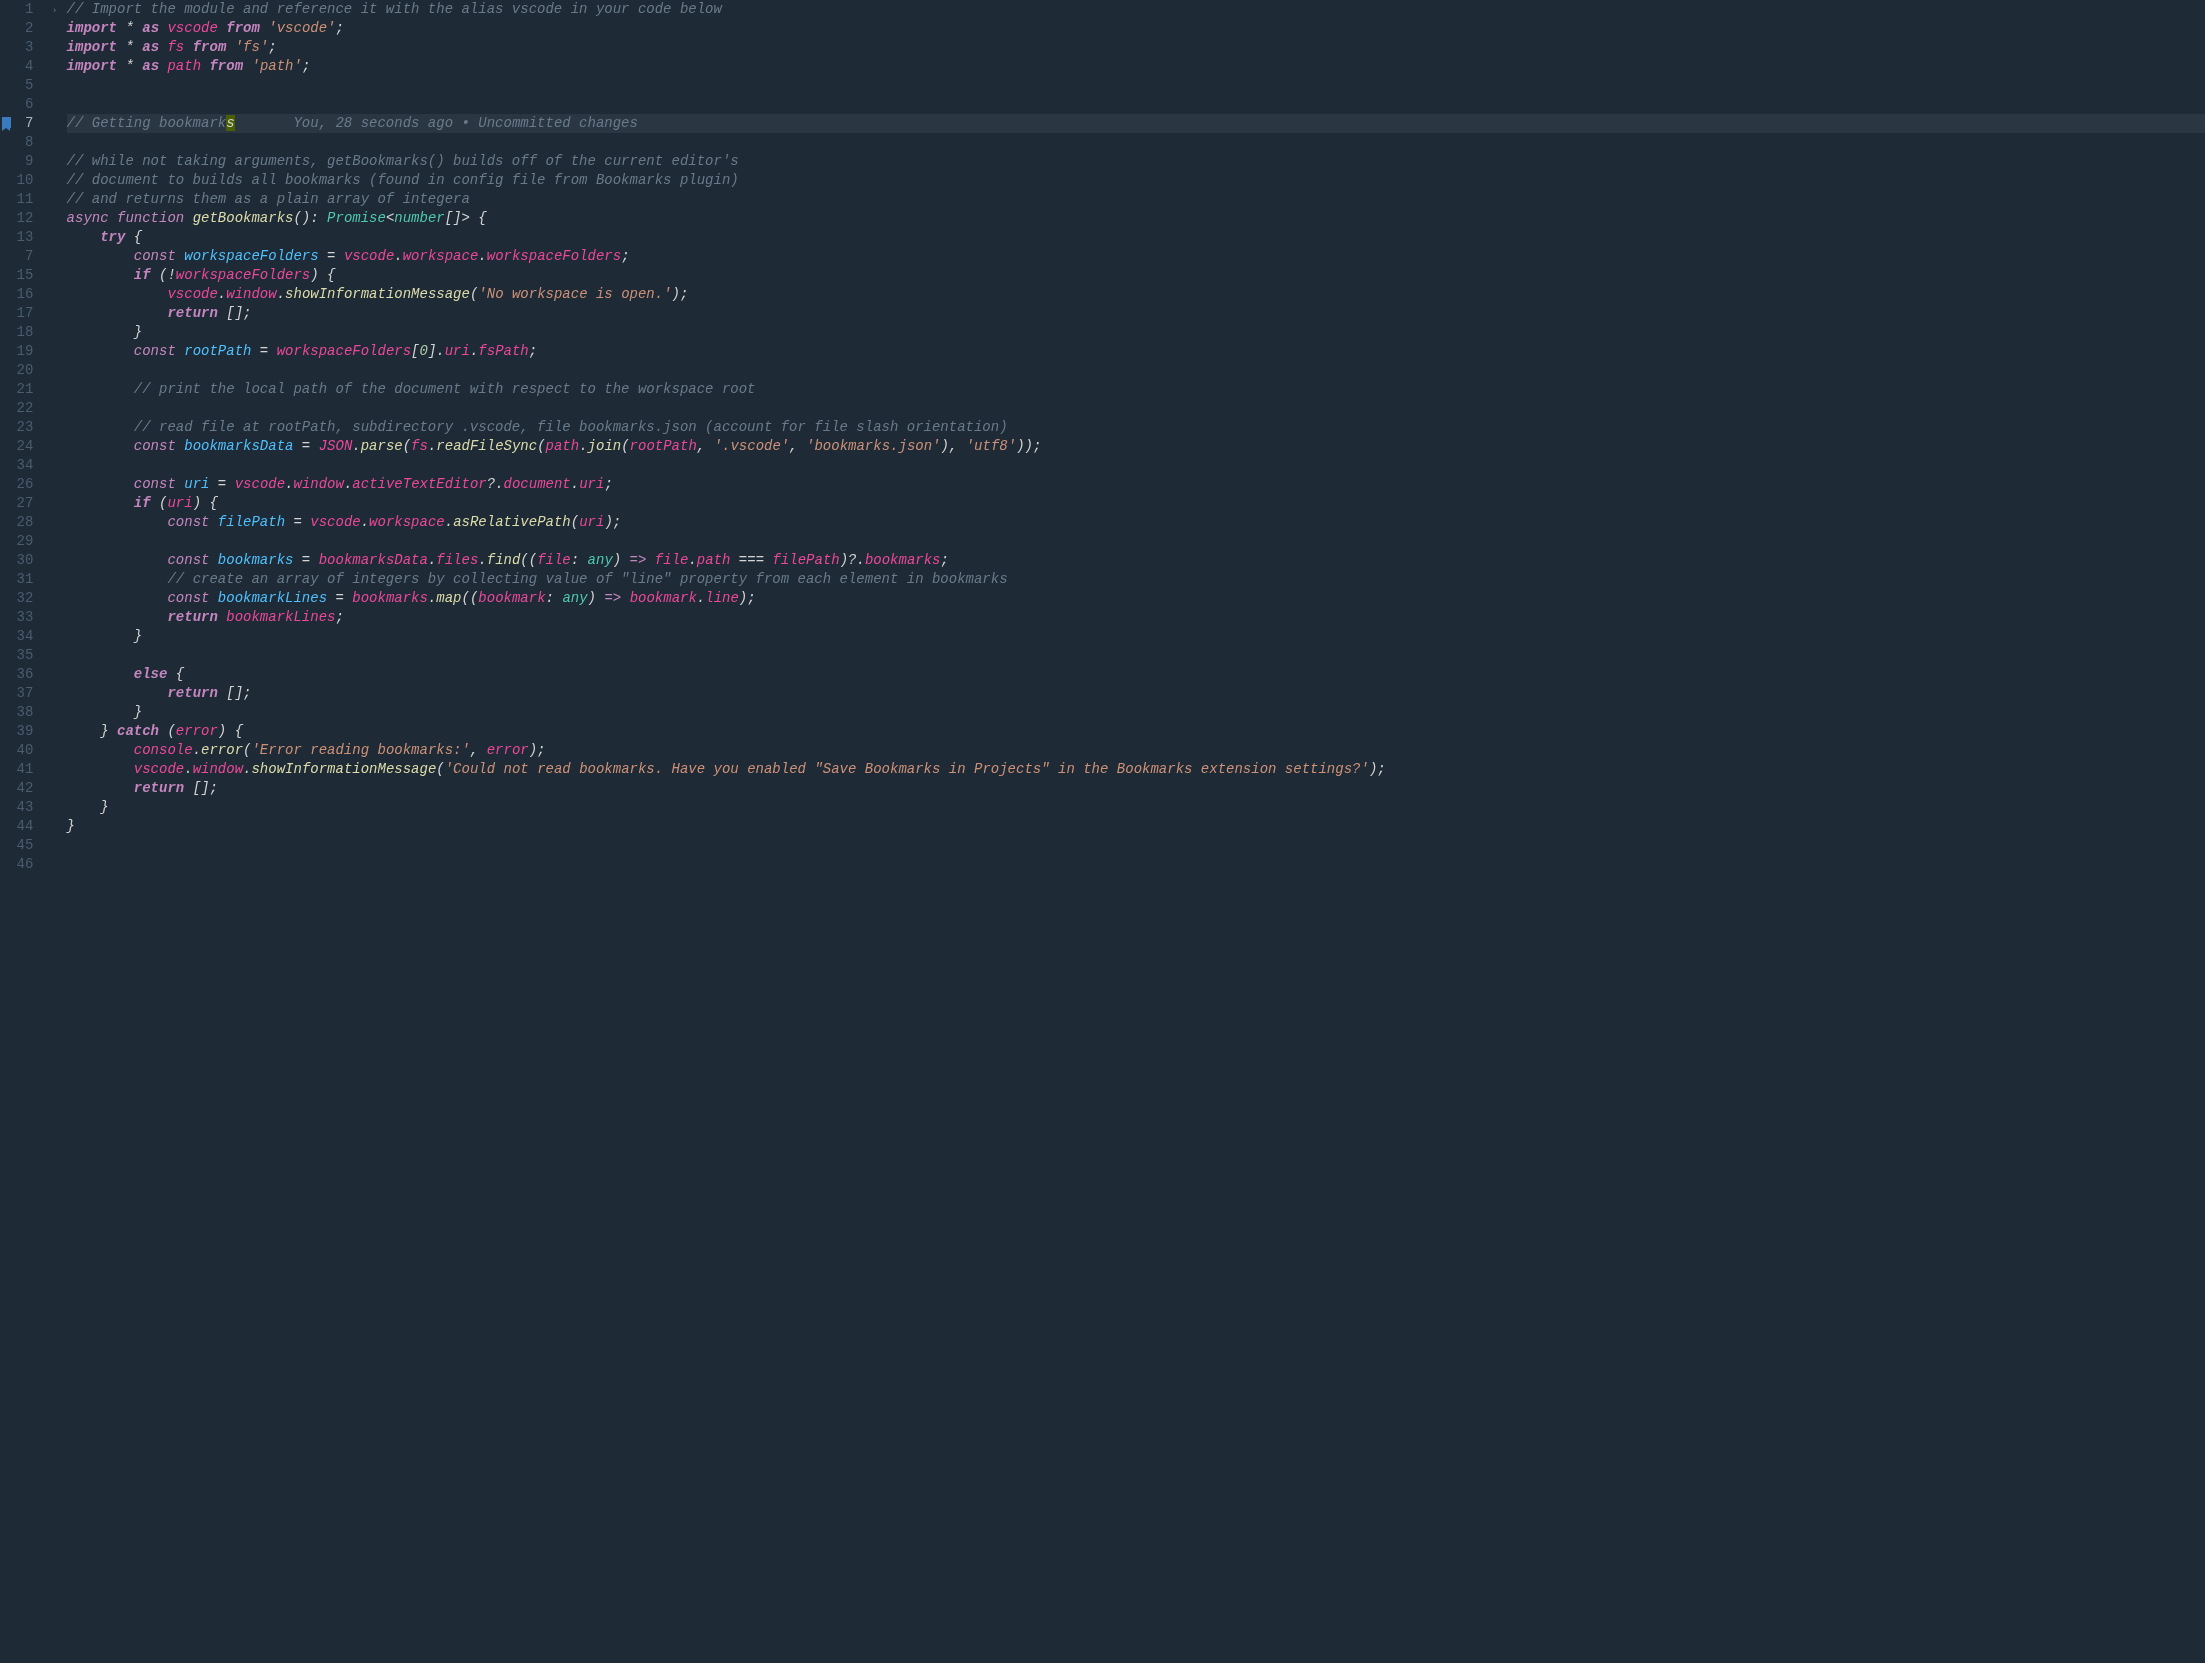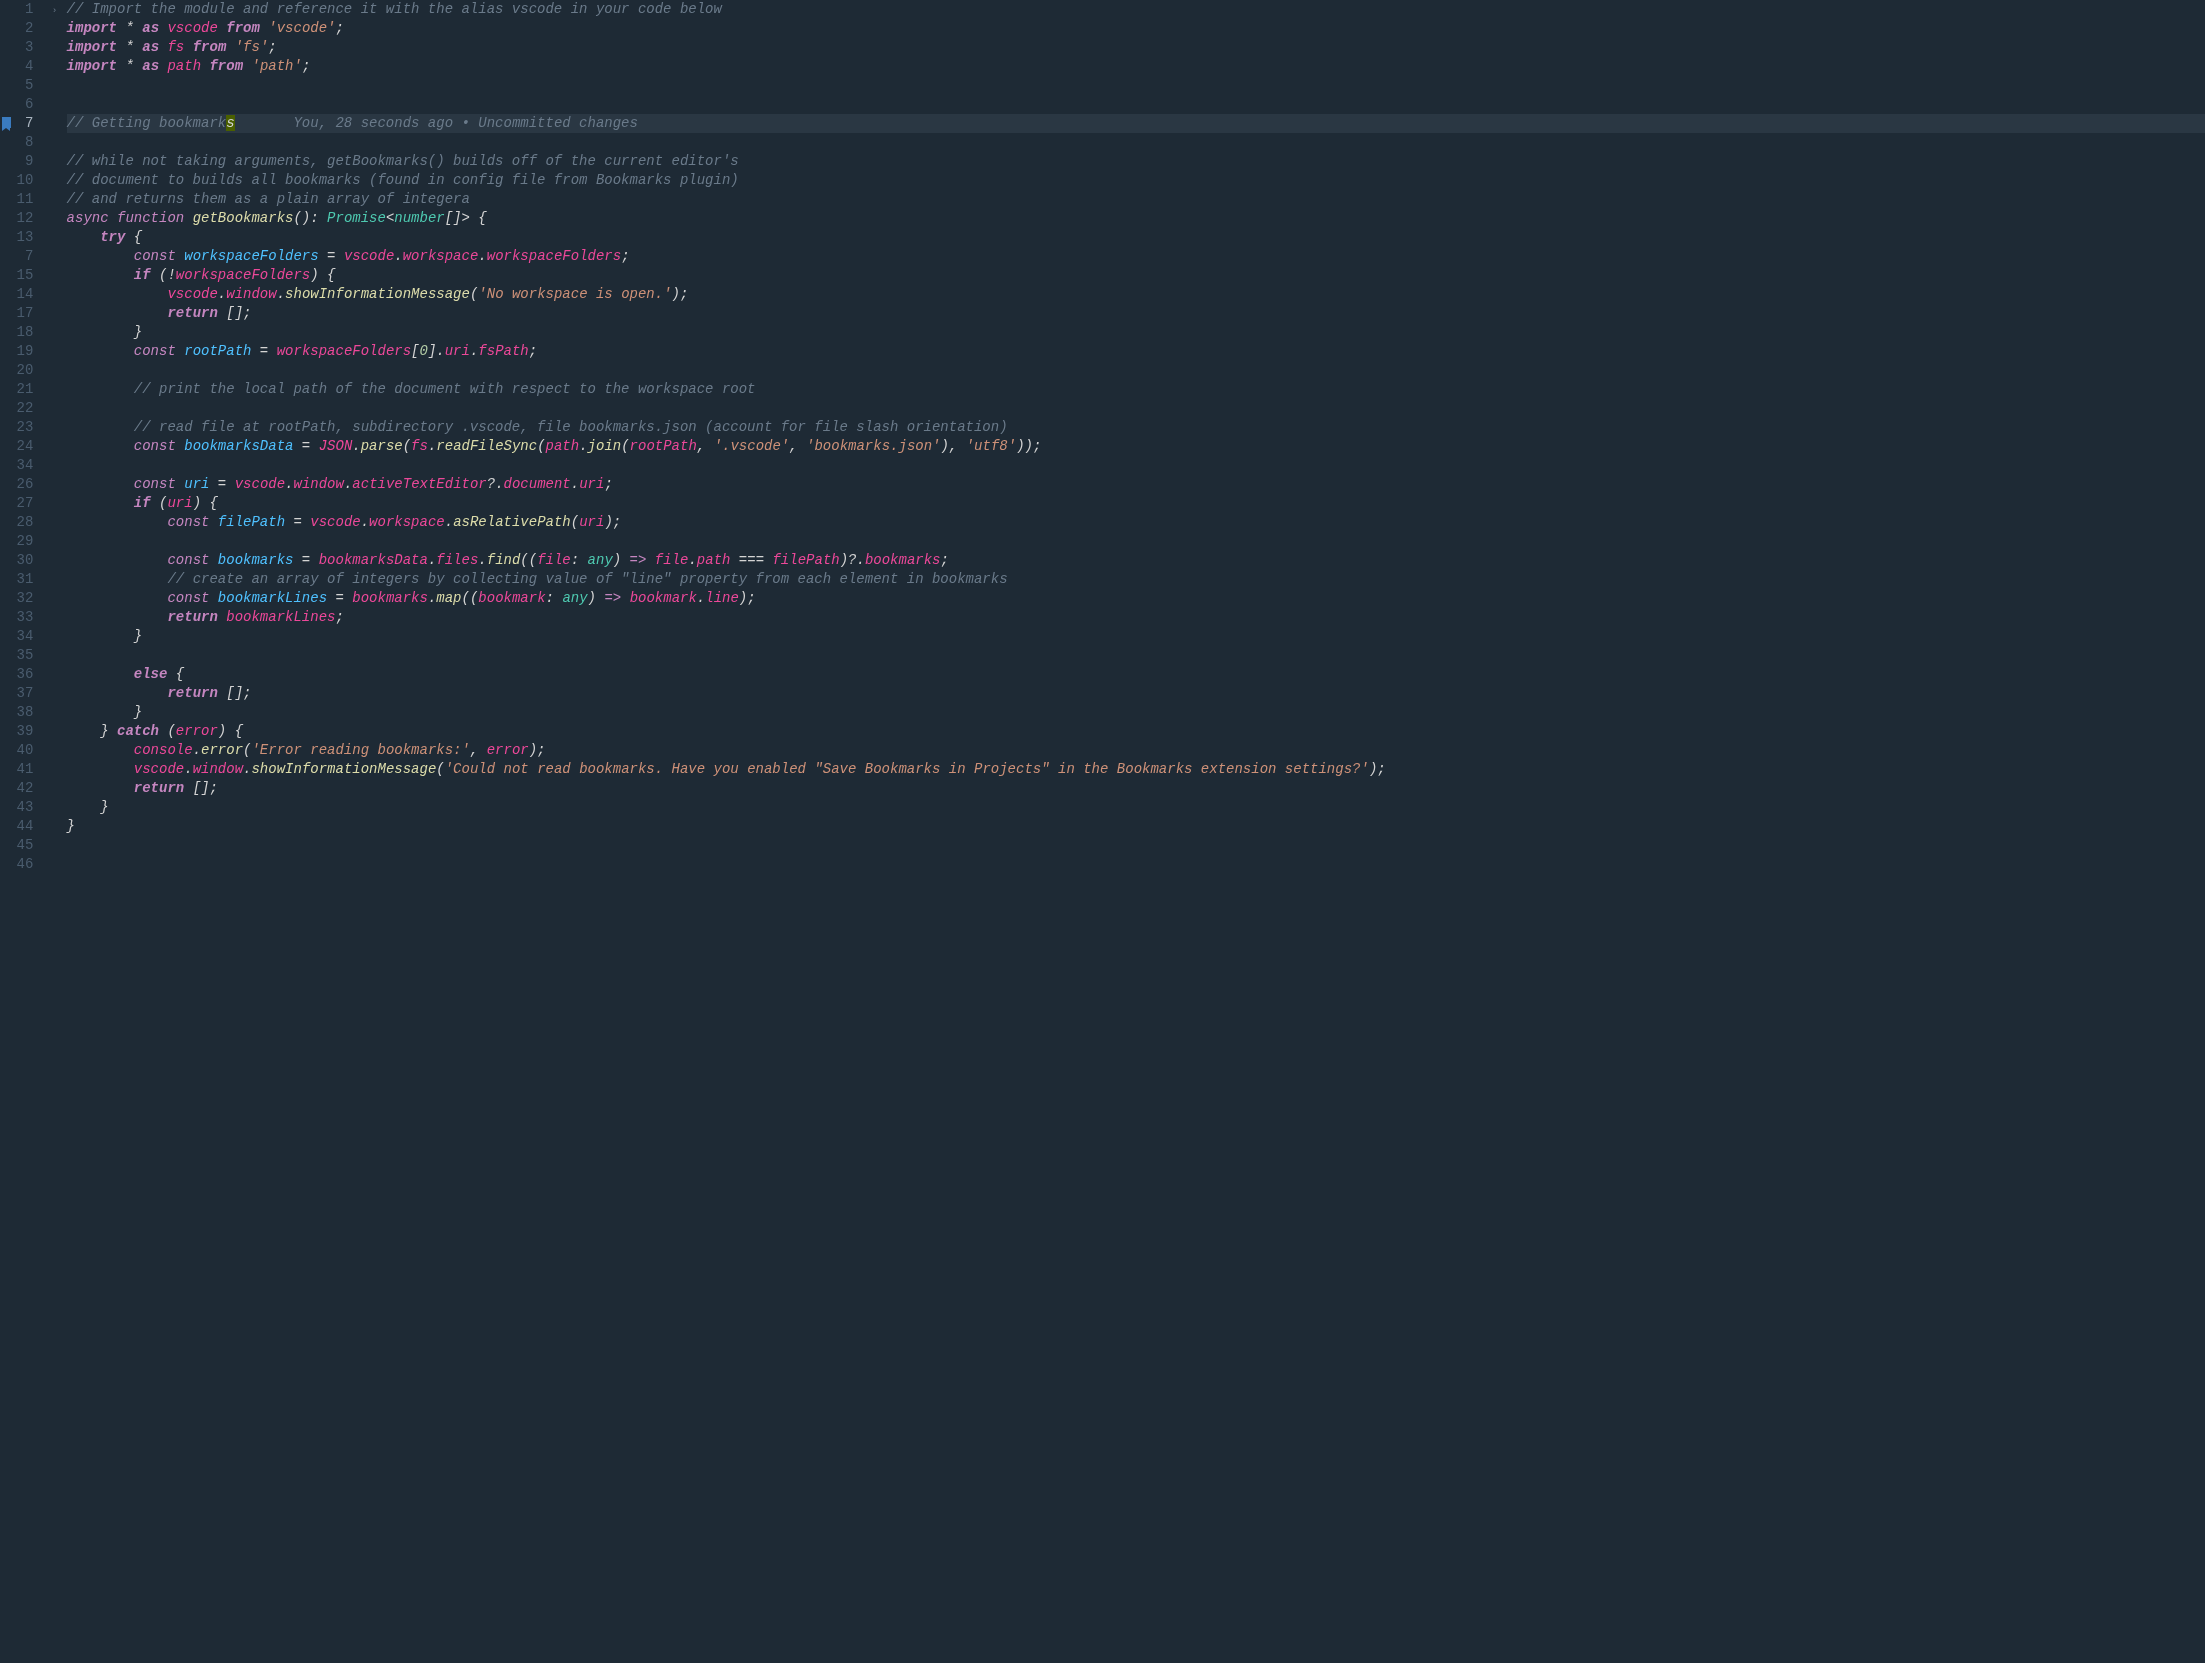--- a/index.html
+++ b/index.html
@@ -151,21 +151,21 @@
       <div class="ln">6</div>
       <div class="ln current">7</div>
       <div class="ln">8</div>
       <div class="ln">9</div>
       <div class="ln">10</div>
       <div class="ln">11</div>
       <div class="ln">12</div>
       <div class="ln">13</div>
       <div class="ln">7</div>
       <div class="ln">15</div>
-      <div class="ln">14</div>
+      <div class="ln">16</div>
       <div class="ln">17</div>
       <div class="ln">18</div>
       <div class="ln">19</div>
       <div class="ln">20</div>
       <div class="ln">21</div>
       <div class="ln">22</div>
       <div class="ln">23</div>
       <div class="ln">24</div>
       <div class="ln">34</div>
       <div class="ln">26</div>

